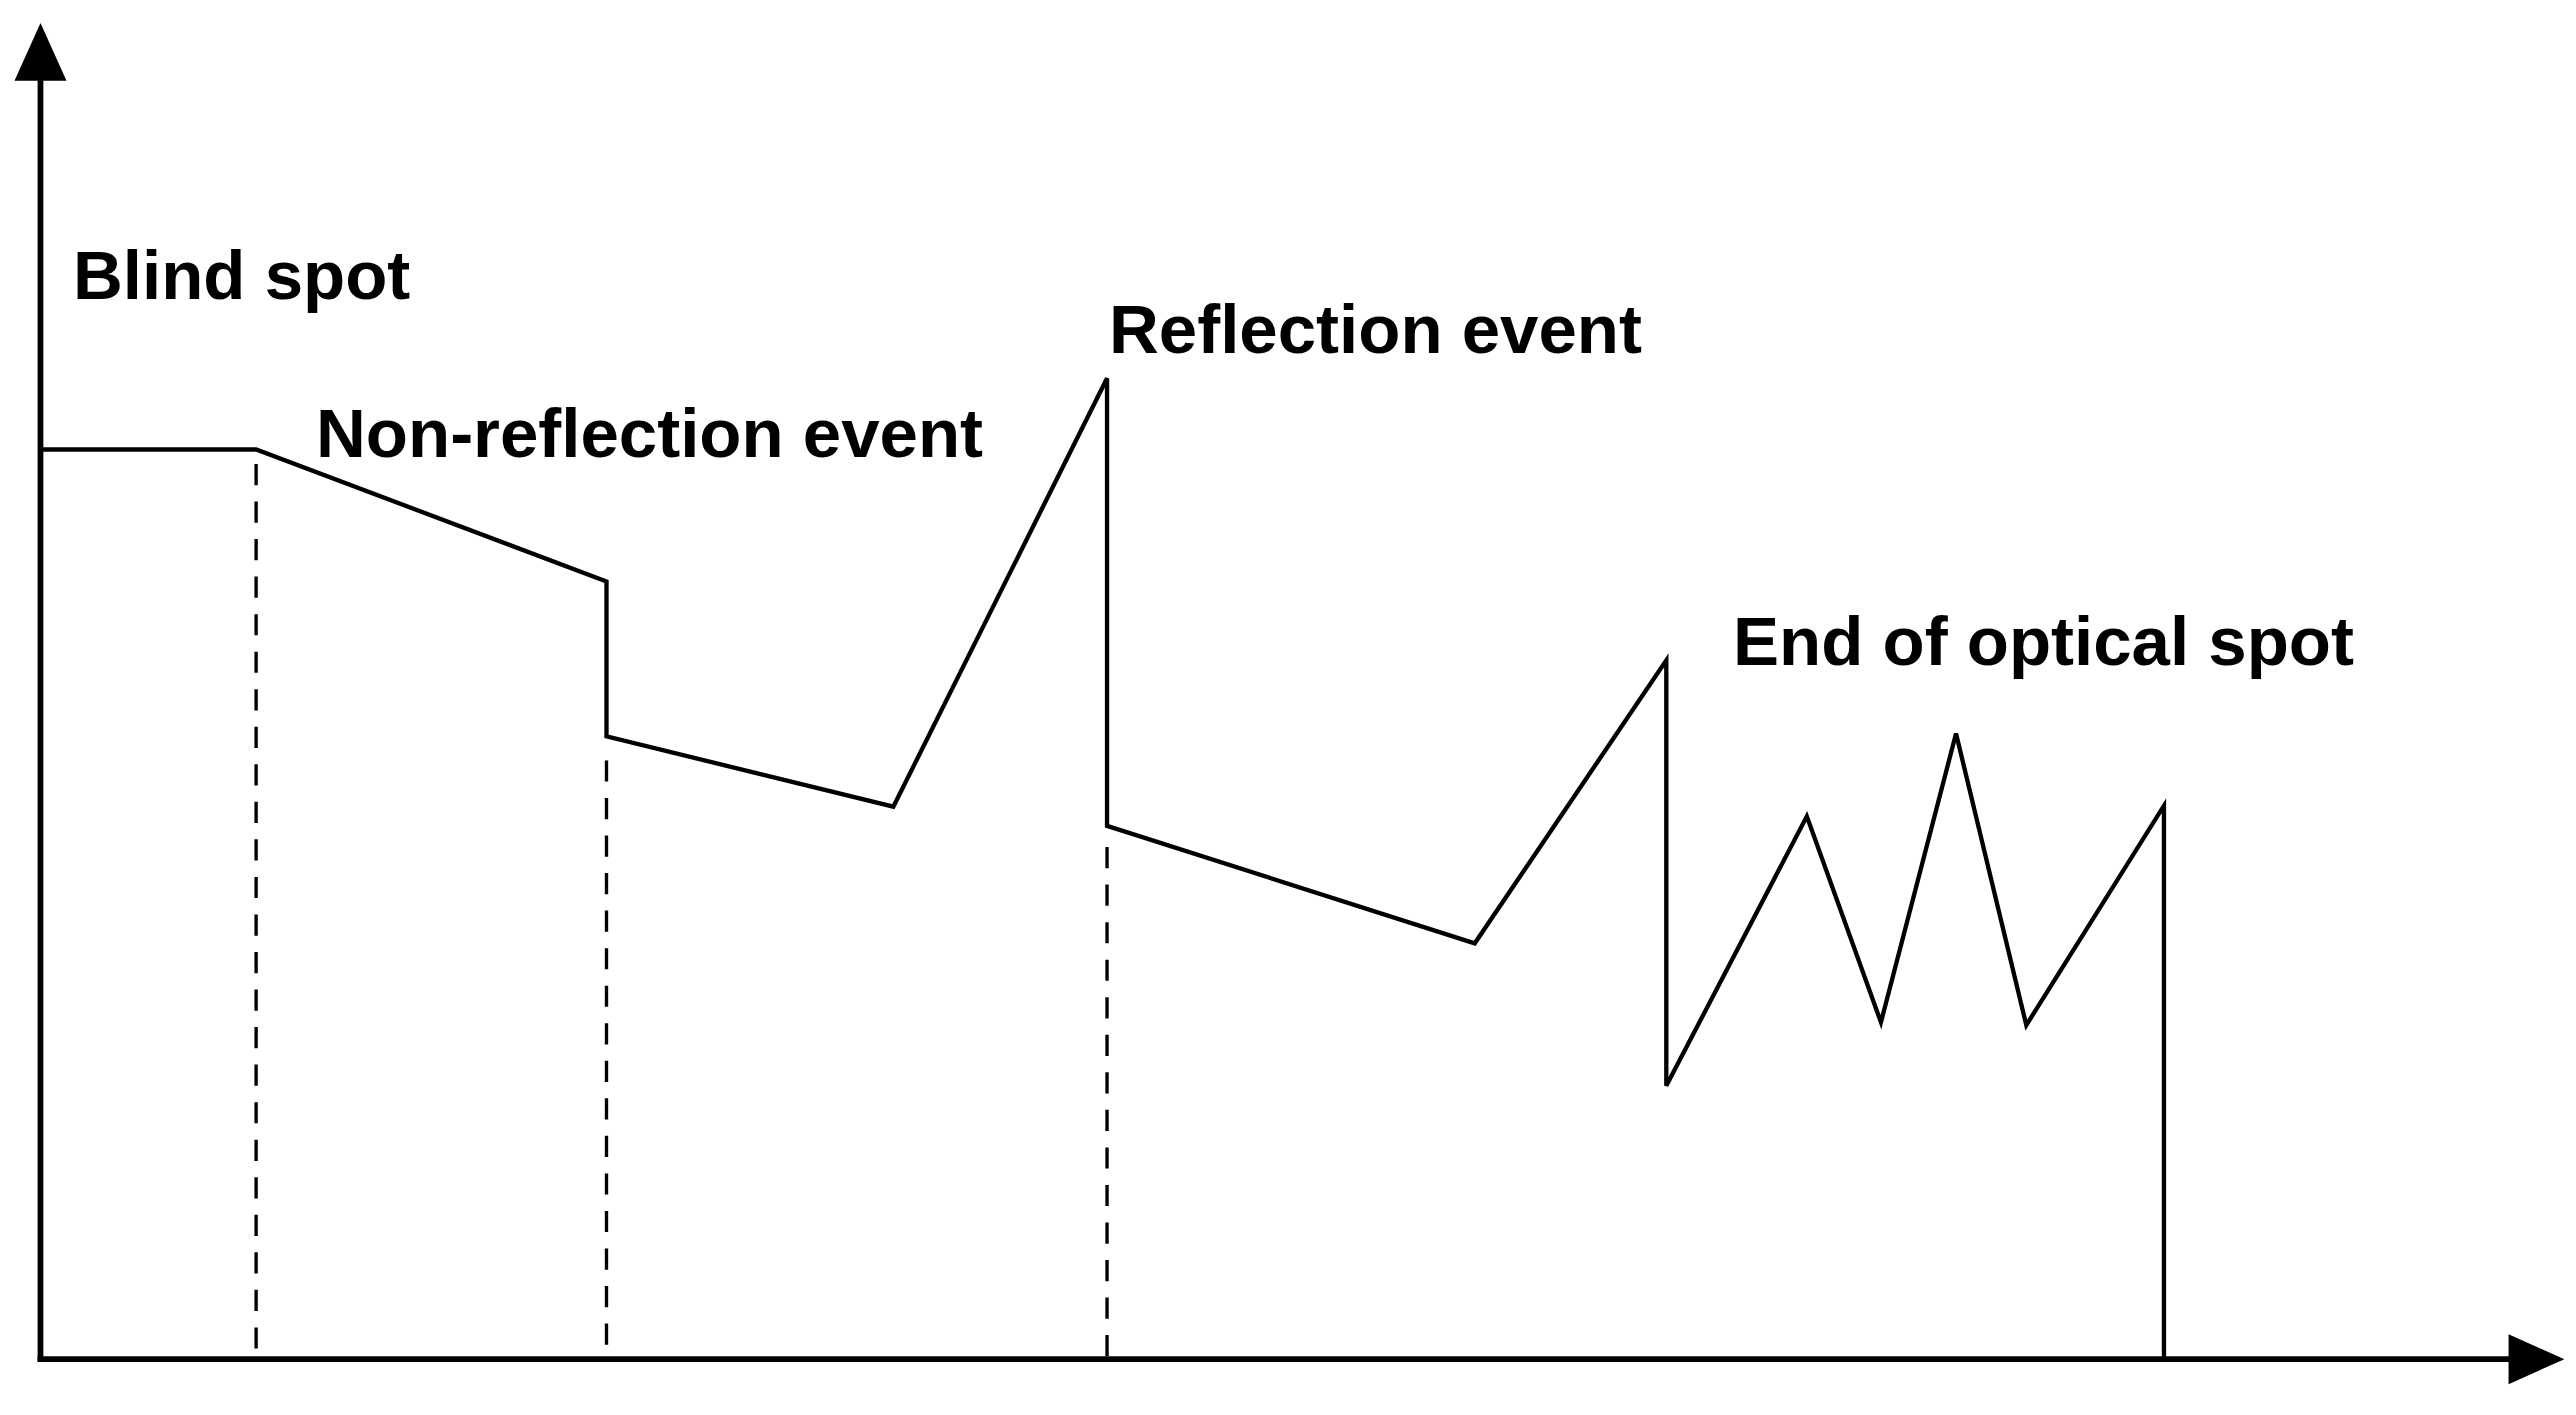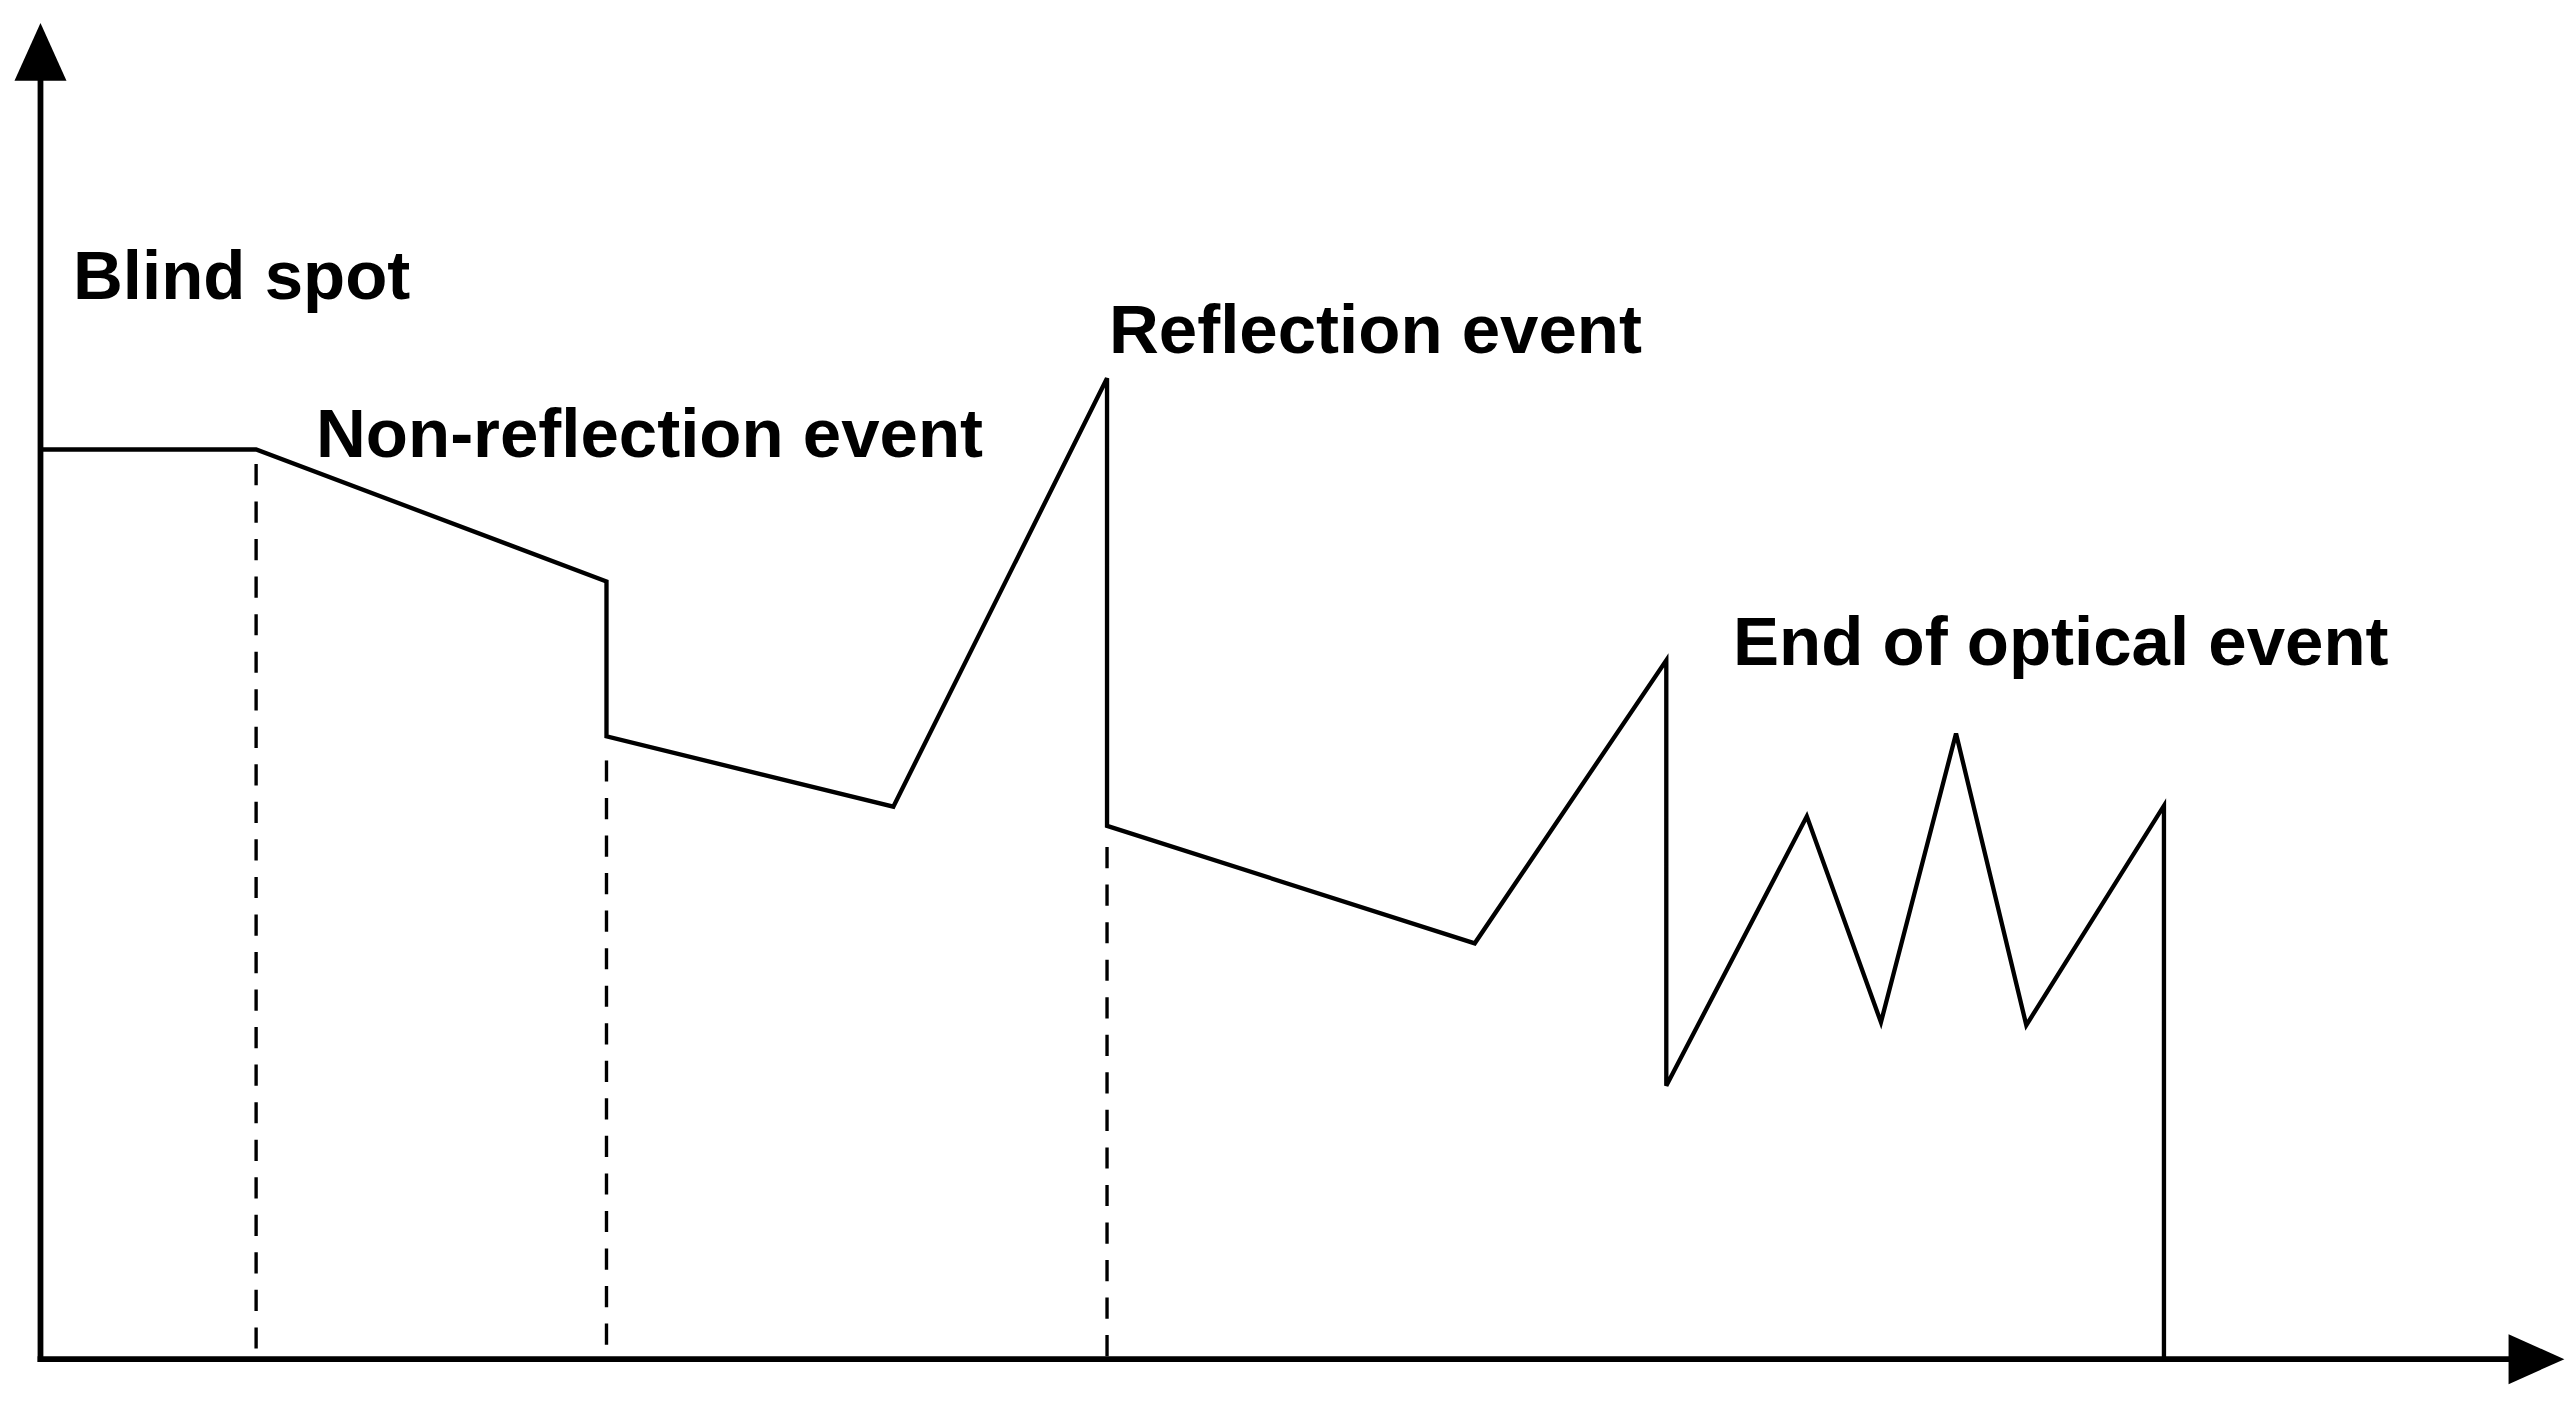--- a/index.html
+++ b/index.html
@@ -67,15 +67,15 @@
     <line class="event-marker" x1="266" x2="266" y1="482" y2="1411" stroke="#000000"></line>
     <line class="event-marker" x1="630" x2="630" y1="790" y2="1411" stroke="#000000"></line>
     <line class="event-marker" x1="1150" x2="1150" y1="880" y2="1411" stroke="#000000"></line>
 
     <polyline class="trace-line" points="44,467 266,467 630,604 630,765 928,838 1150,393 1150,858 1532,980 1731,686 1731,1128 1877,848 1954,1062 2032,762 2105,1065 2248,837 2248,1411" stroke="#000000"></polyline>
   </svg>
 
   <div class="diagram-label" style="left: 73px; top: 241px;">Blind spot</div>
   <div class="diagram-label" style="left: 316px; top: 399px;">Non-reflection event</div>
   <div class="diagram-label" style="left: 1109px; top: 295px;">Reflection event</div>
-  <div class="diagram-label" style="left: 1733px; top: 607px;">End of optical event</div>
+  <div class="diagram-label" style="left: 1733px; top: 607px;">End of optical spot</div>
 </div>
 
 
 </body></html>

